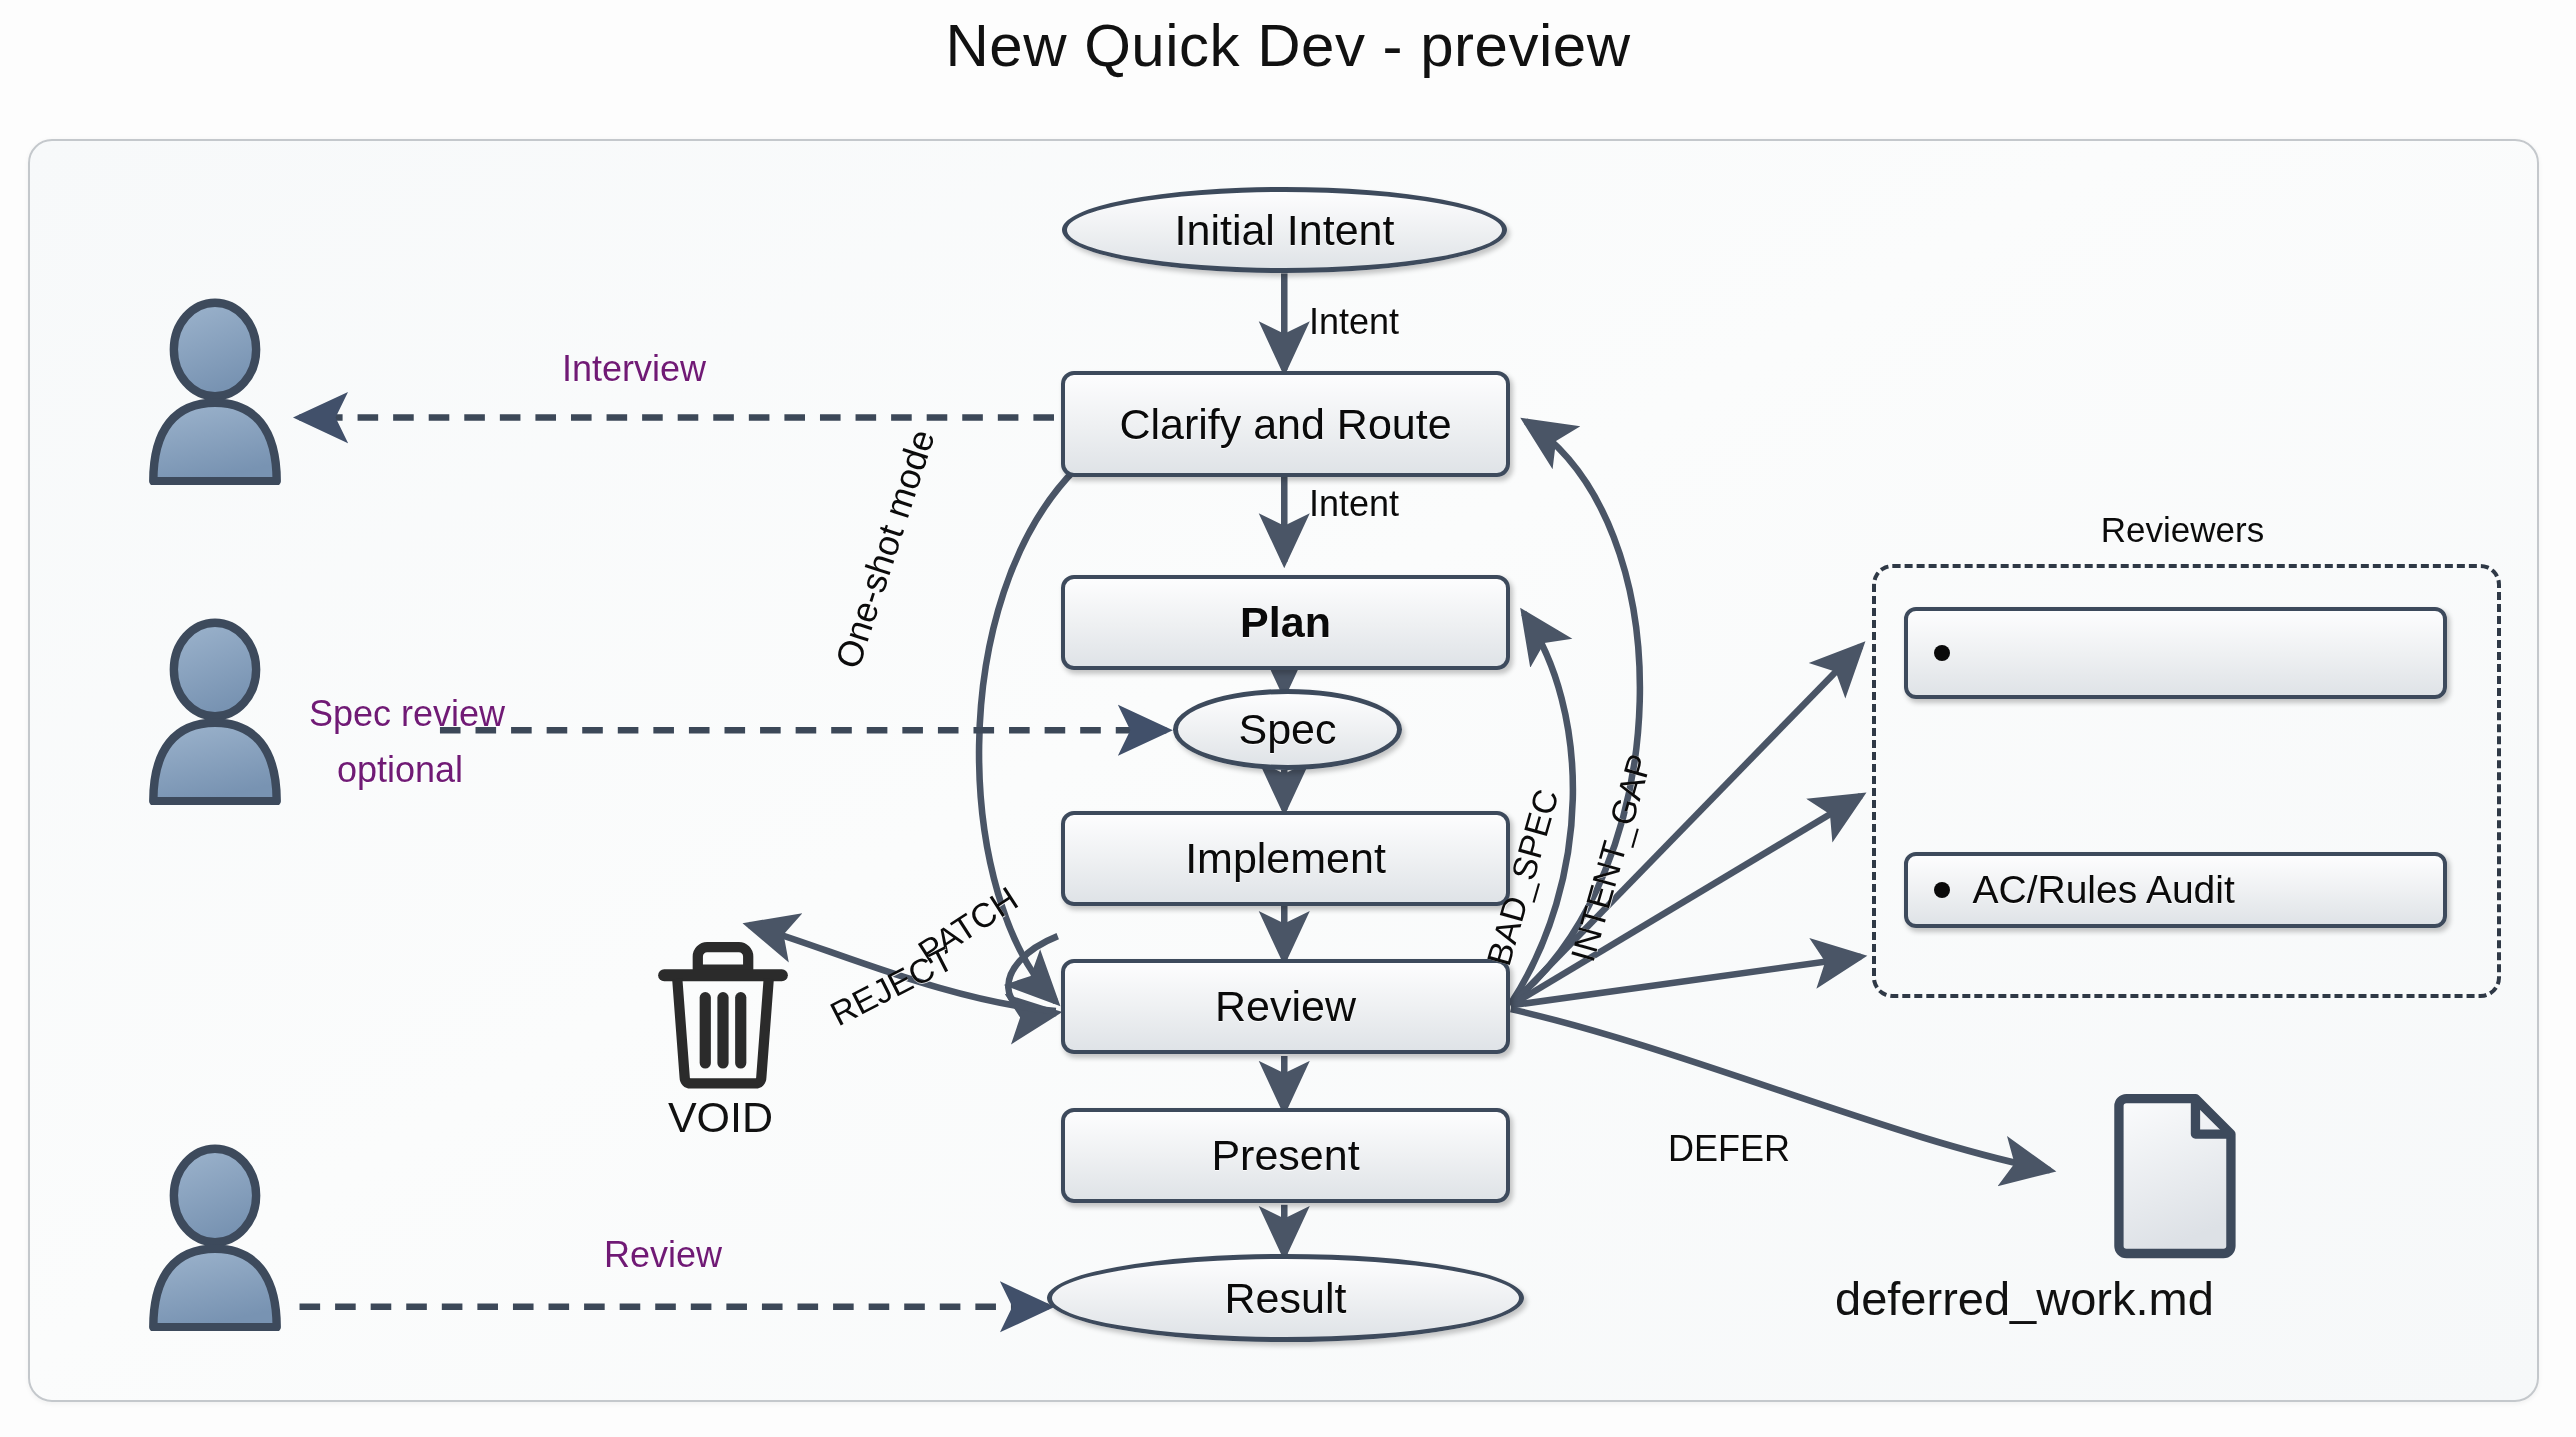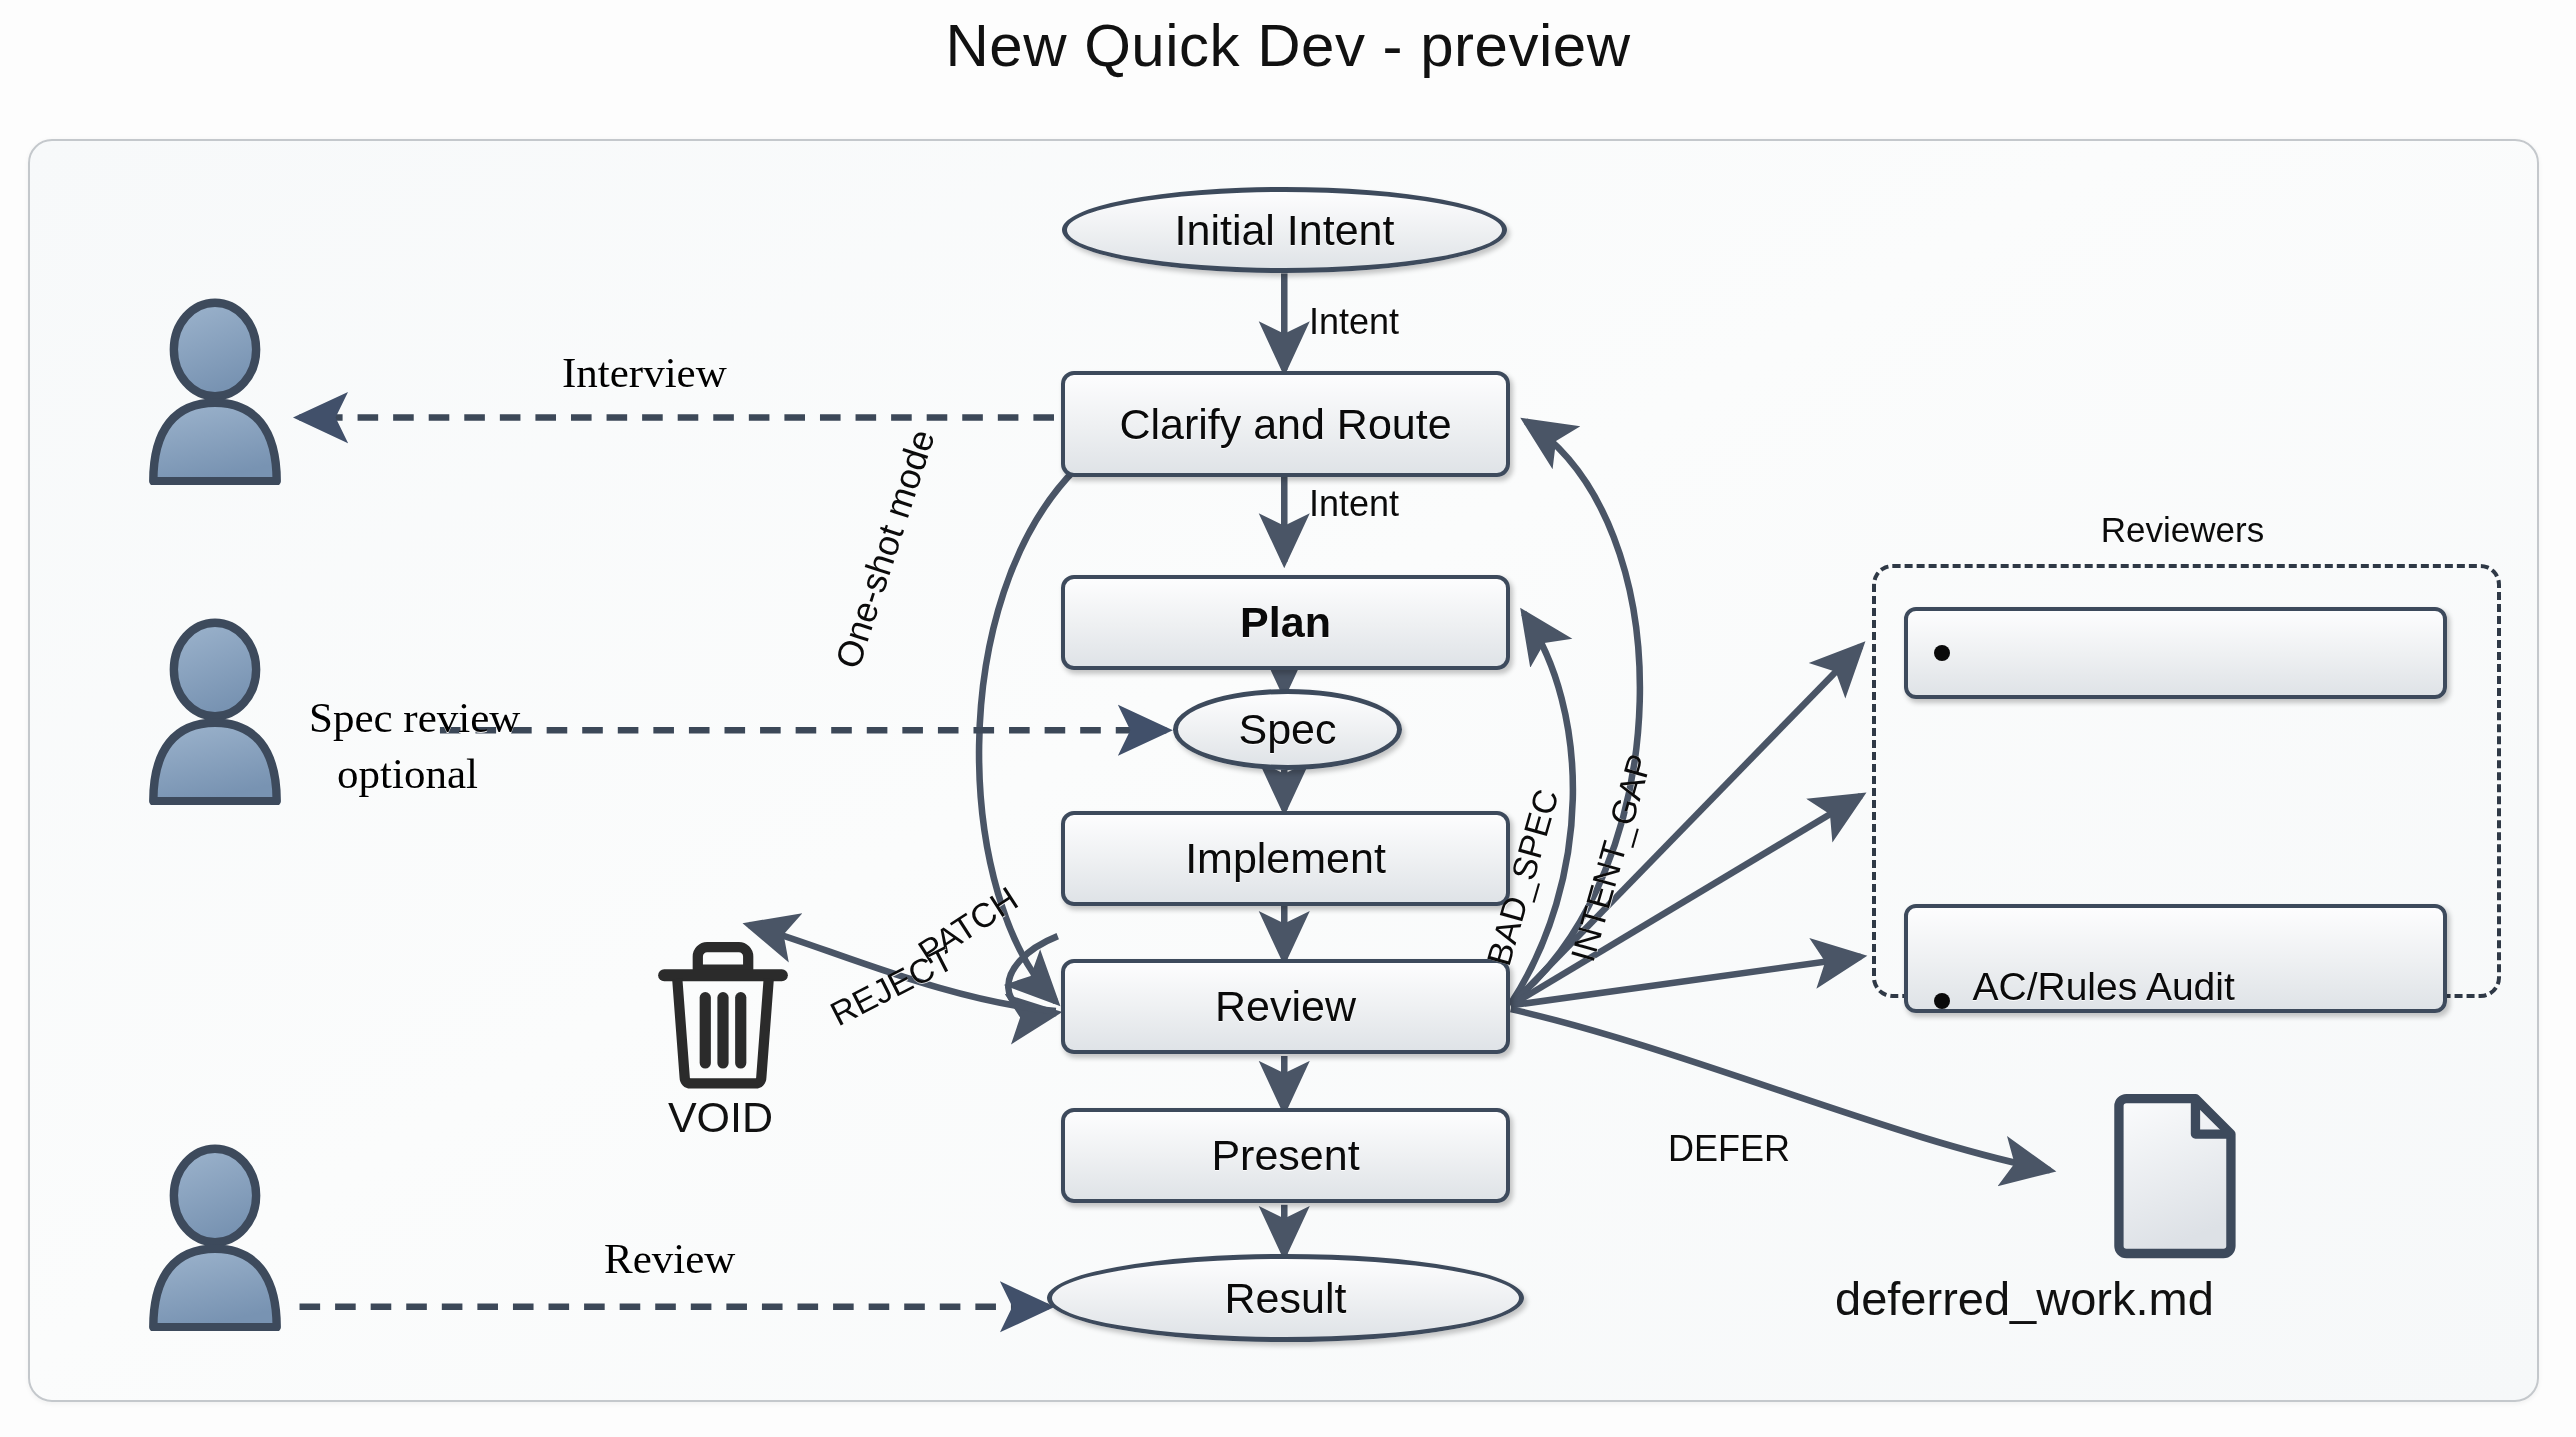--- a/index.html
+++ b/index.html
@@ -36,22 +36,22 @@
     display:inline-block;width:16px;height:16px;border-radius:50%;
     background:#0a0a0a;margin-right:22.5px;flex:0 0 auto;
   }
   .edge-label{
     position:absolute;color:#0b0b0b;font-size:36px;
     font-family:"Liberation Sans",sans-serif;white-space:nowrap;
     text-shadow:0 0.9px 0 rgba(255,255,255,0.9);
   }
   .edge-label.small{font-size:34px;}
   .plain-label{
-    position:absolute;color:#000000;font-size:43px;white-space:nowrap;
-    font-family:Liberation Serif, serif;
+    position:absolute;color:#701a75;font-size:36px;white-space:nowrap;
+    font-family:Liberation Sans, sans-serif;
     text-shadow:0 0.9px 0 rgba(255,255,255,0.9);
   }
   #reviewers-group{
     position:absolute;left:1872px;top:564px;width:621px;height:426px;
     border:4.7px dashed #2f3946;border-radius:20.6px;background:transparent;
   }
   #reviewers-title{
     position:absolute;left:1872px;top:510px;width:621px;text-align:center;
     font-size:35px;color:#0b0b0b;font-family:"Liberation Sans",sans-serif;
   }
@@ -218,21 +218,21 @@
   <div id="void-label">VOID</div>
 
   <div id="reviewers-title">Reviewers</div>
   <div id="reviewers-group"></div>
 
   <div class="node reviewer" style="left:1904px;top:607px;width:543px;height:92px;">
     <span class="rv-bullet"></span>
   </div>
 
 
-  <div class="node reviewer" style="left:1904px;top:904px;width:543px;height:109px;align-items:flex-end;">
+  <div class="node reviewer" style="left:1904px;top:852px;width:543px;height:76px;">
     <span class="rv-bullet"></span>
     <span>AC/Rules Audit</span>
   </div>
 
   <div class="doc-icon" style="left:2104px;top:1093px;">
     <svg width="140" height="168" viewBox="0 0 150 180">
       <defs>
         <linearGradient id="dg1" x1="0" y1="0" x2="0.3" y2="1">
           <stop offset="0%" stop-color="#fbfcfd"></stop>
             <stop offset="100%" stop-color="#dde1e6"></stop>

